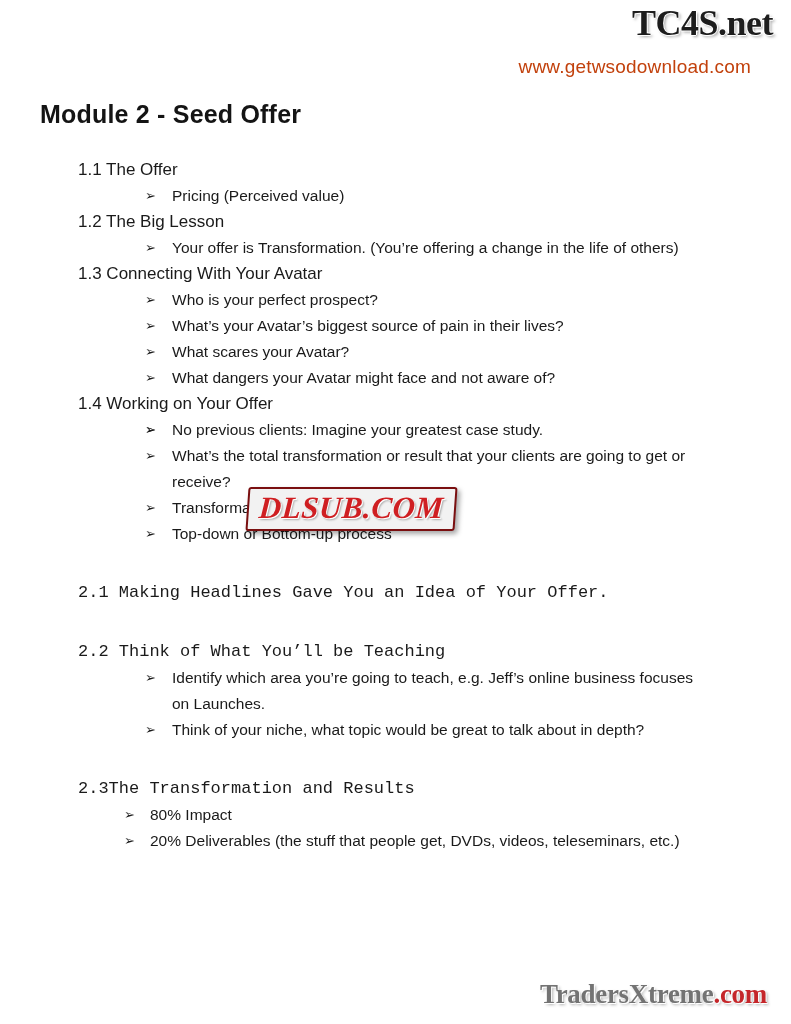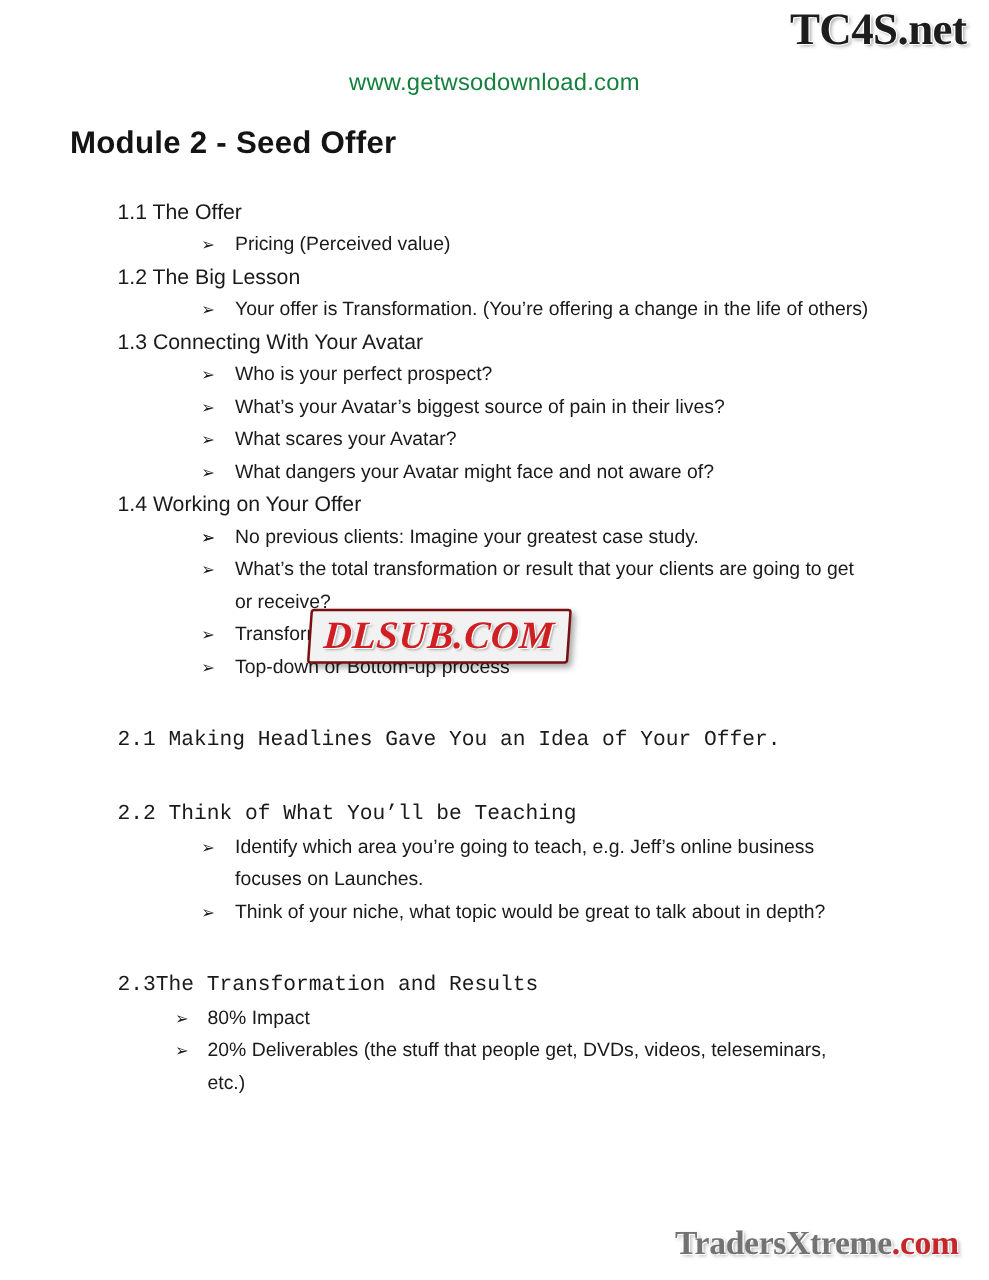--- a/index.html
+++ b/index.html
@@ -14,42 +14,42 @@
     color: #1a1a1a;
     position: relative;
     overflow: hidden;
   }
 
   .page {
     position: relative;
     width: 791px;
     height: 1024px;
     box-sizing: border-box;
-    padding: 0 56px;
+    padding: 0 40px;
   }
 
   
   .wm-topright {
     position: absolute;
     top: 2px;
     right: 18px;
     font-family: "Liberation Serif", serif;
     font-size: 36px;
     font-weight: bold;
     color: #1d1d1d;
     letter-spacing: -0.5px;
     text-shadow:
        1px 0 0 #ffffff, -1px 0 0 #ffffff, 0 1px 0 #ffffff, 0 -1px 0 #ffffff,
        2px 2px 3px rgba(0,0,0,0.35);
   }
 
   
   .site-url {
-    text-align: center;
-    color: #15803d;
+    text-align: right;
+    color: #c2410c;
     font-size: 19px;
     padding-top: 56px;
     letter-spacing: 0.2px;
   }
   .doc-title {
     text-align: left;
     font-size: 25px;
     font-weight: bold;
     color: #141414;
     margin-top: 22px;

